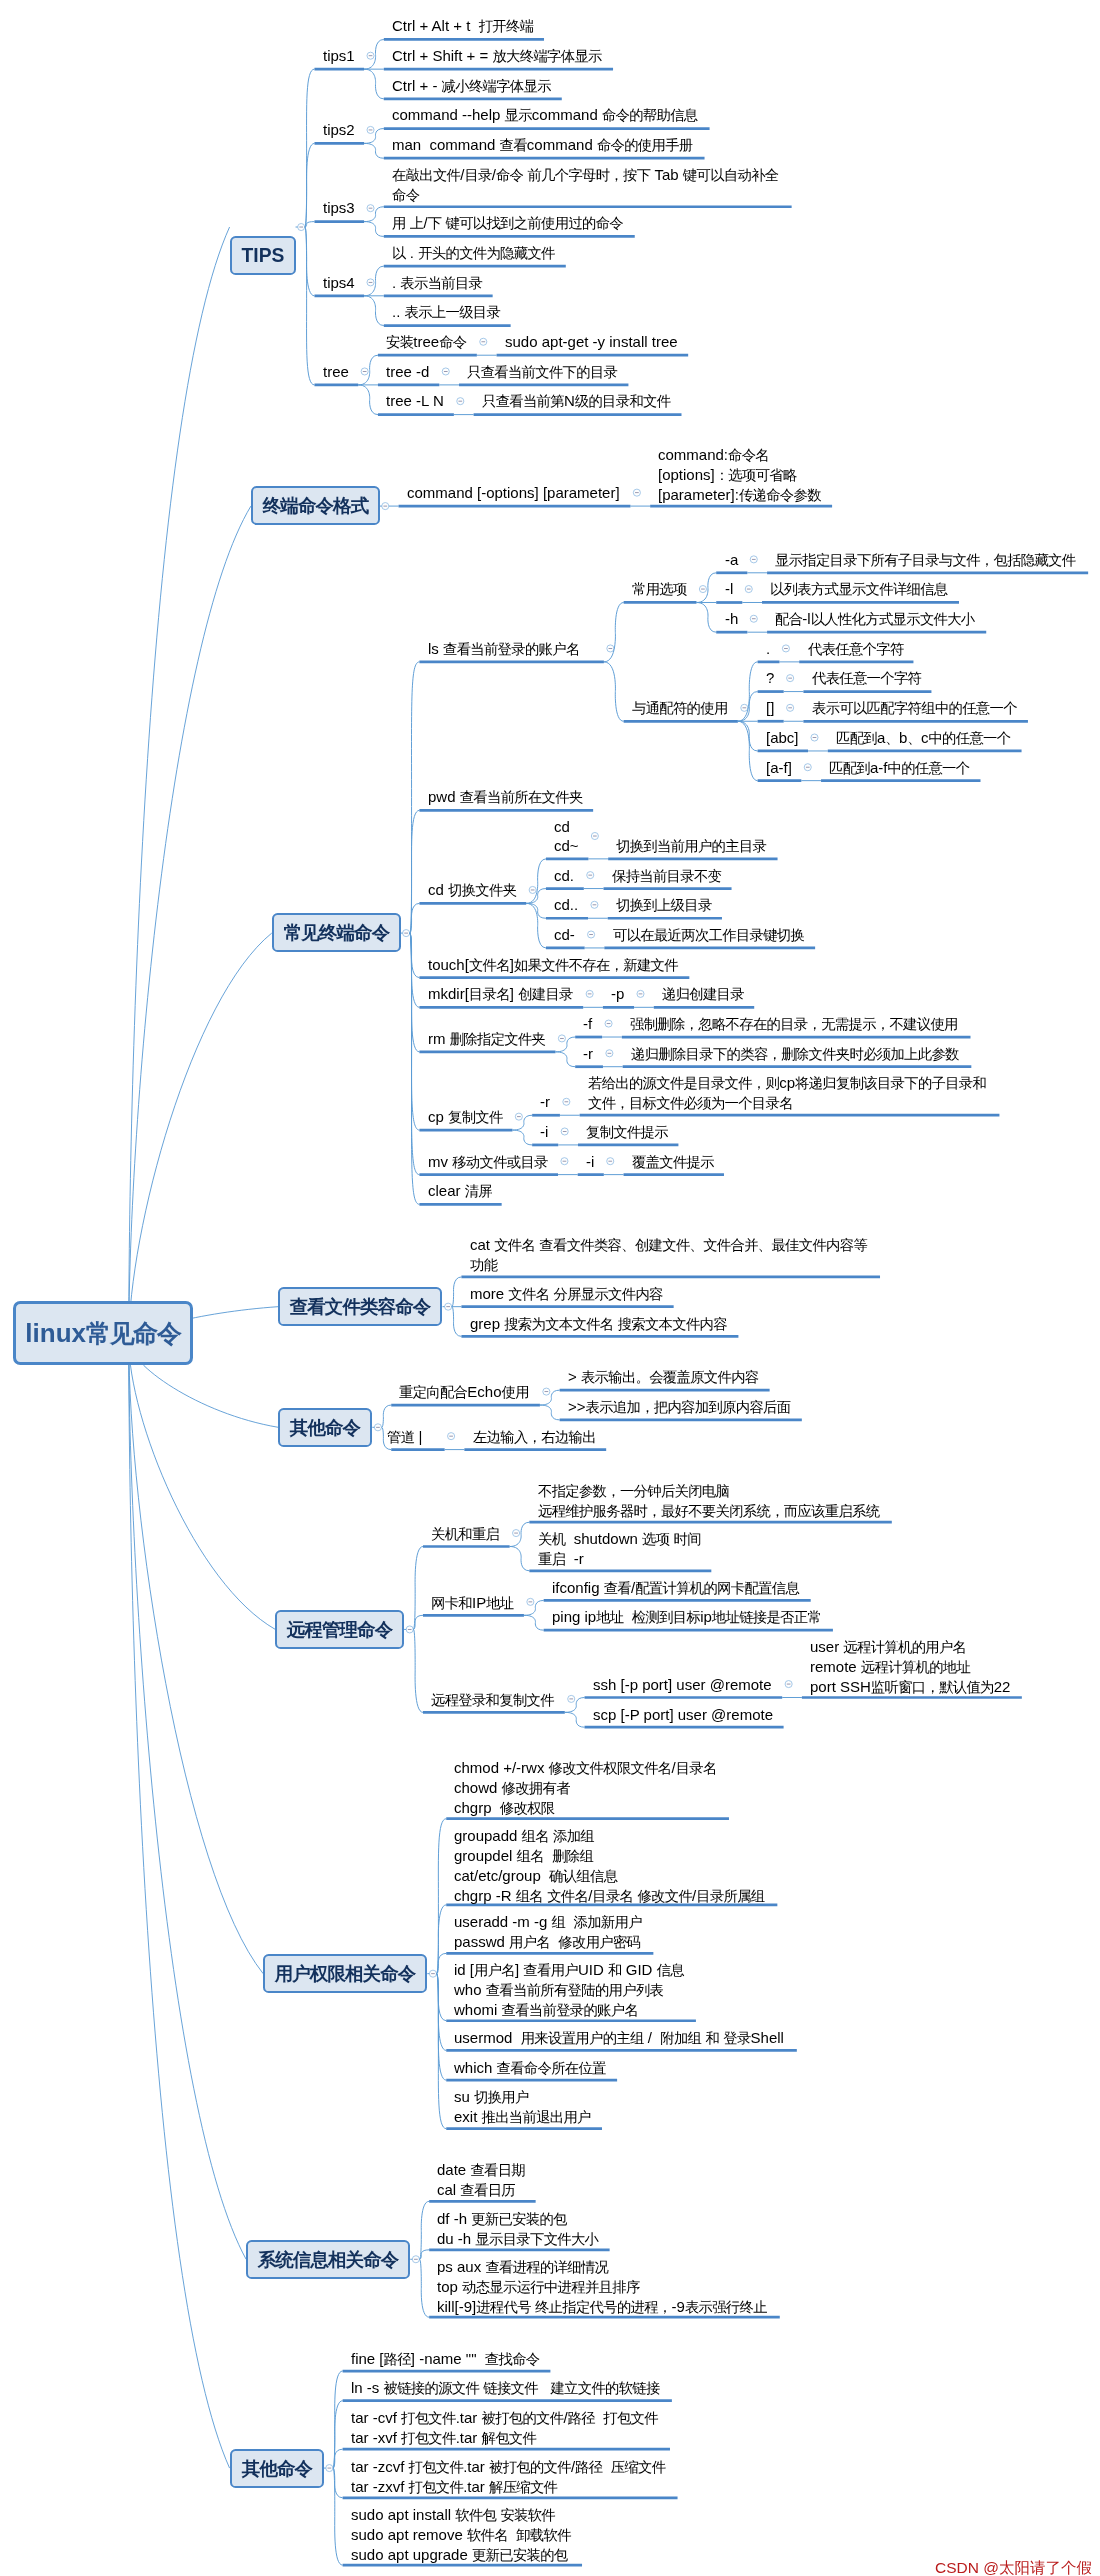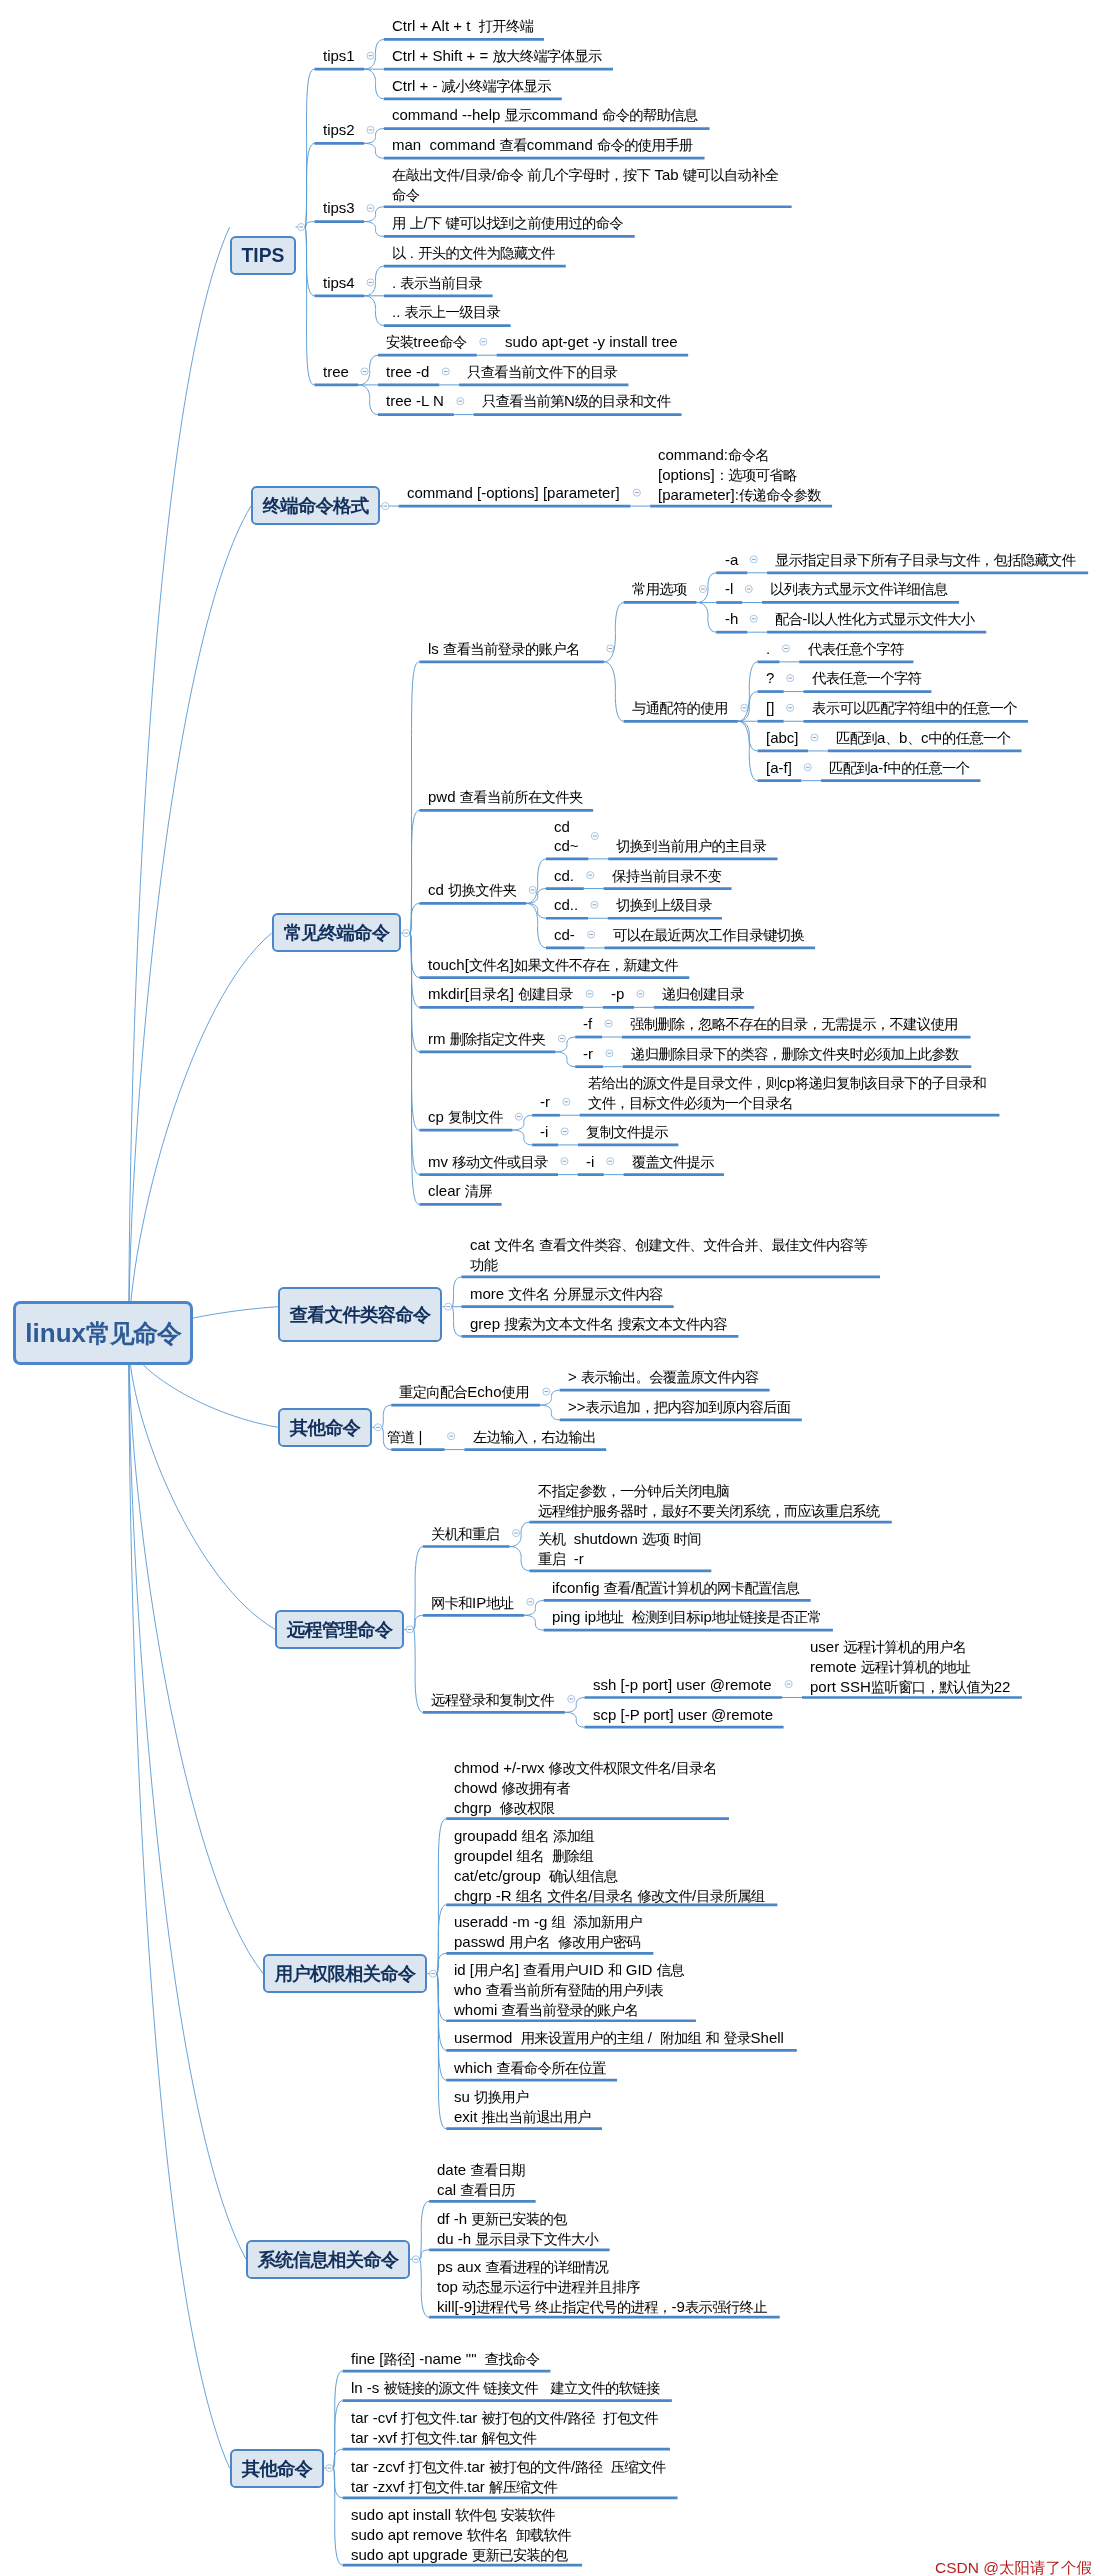--- a/index.html
+++ b/index.html
@@ -516,21 +516,21 @@
     <div class="nd" style="left: 631px; top: 1044px;"><i class="cj">递归删除目录下的类容，删除文件夹时必须加上此参数</i></div>
     <div class="nd" style="left: 428px; top: 1107px;">cp <i class="cj">复制文件</i></div>
     <div class="nd" style="left: 540px; top: 1092px;">-r</div>
     <div class="nd" style="left: 588px; top: 1073px;"><i class="cj">若给出的源文件是目录文件，则</i>cp<i class="cj">将递归复制该目录下的子目录和</i><br><i class="cj">文件，目标文件必须为一个目录名</i></div>
     <div class="nd" style="left: 540px; top: 1122px;">-i</div>
     <div class="nd" style="left: 586px; top: 1122px;"><i class="cj">复制文件提示</i></div>
     <div class="nd" style="left: 428px; top: 1152px;">mv <i class="cj">移动文件或目录</i></div>
     <div class="nd" style="left: 586px; top: 1152px;">-i</div>
     <div class="nd" style="left: 632px; top: 1152px;"><i class="cj">覆盖文件提示</i></div>
     <div class="nd" style="left: 428px; top: 1181px;">clear <i class="cj">清屏</i></div>
-    <div class="box lvl1" style="left: 278px; top: 1287px; width: 164px; height: 55px;"><i class="cj">查看文件类容命令</i></div>
+    <div class="box lvl1" style="left: 278px; top: 1287px; width: 164px; height: 39px;"><i class="cj">查看文件类容命令</i></div>
     <div class="nd" style="left: 470px; top: 1235px;">cat <i class="cj">文件名</i> <i class="cj">查看文件类容、创建文件、文件合并、最佳文件内容等</i><br><i class="cj">功能</i></div>
     <div class="nd" style="left: 470px; top: 1284px;">more <i class="cj">文件名</i> <i class="cj">分屏显示文件内容</i></div>
     <div class="nd" style="left: 470px; top: 1314px;">grep <i class="cj">搜索为文本文件名</i> <i class="cj">搜索文本文件内容</i></div>
     <div class="box lvl1" style="left: 278px; top: 1408px; width: 94px; height: 39px;"><i class="cj">其他命令</i></div>
     <div class="nd" style="left: 399px; top: 1382px;"><i class="cj">重定向配合</i>Echo<i class="cj">使用</i></div>
     <div class="nd" style="left: 568px; top: 1367px;">&gt; <i class="cj">表示输出。会覆盖原文件内容</i></div>
     <div class="nd" style="left: 568px; top: 1397px;">&gt;&gt;<i class="cj">表示追加，把内容加到原内容后面</i></div>
     <div class="nd" style="left: 387px; top: 1427px;"><i class="cj">管道</i> |</div>
     <div class="nd" style="left: 473px; top: 1427px;"><i class="cj">左边输入，右边输出</i></div>
     <div class="box lvl1" style="left: 275px; top: 1610px; width: 129px; height: 39px;"><i class="cj">远程管理命令</i></div>

